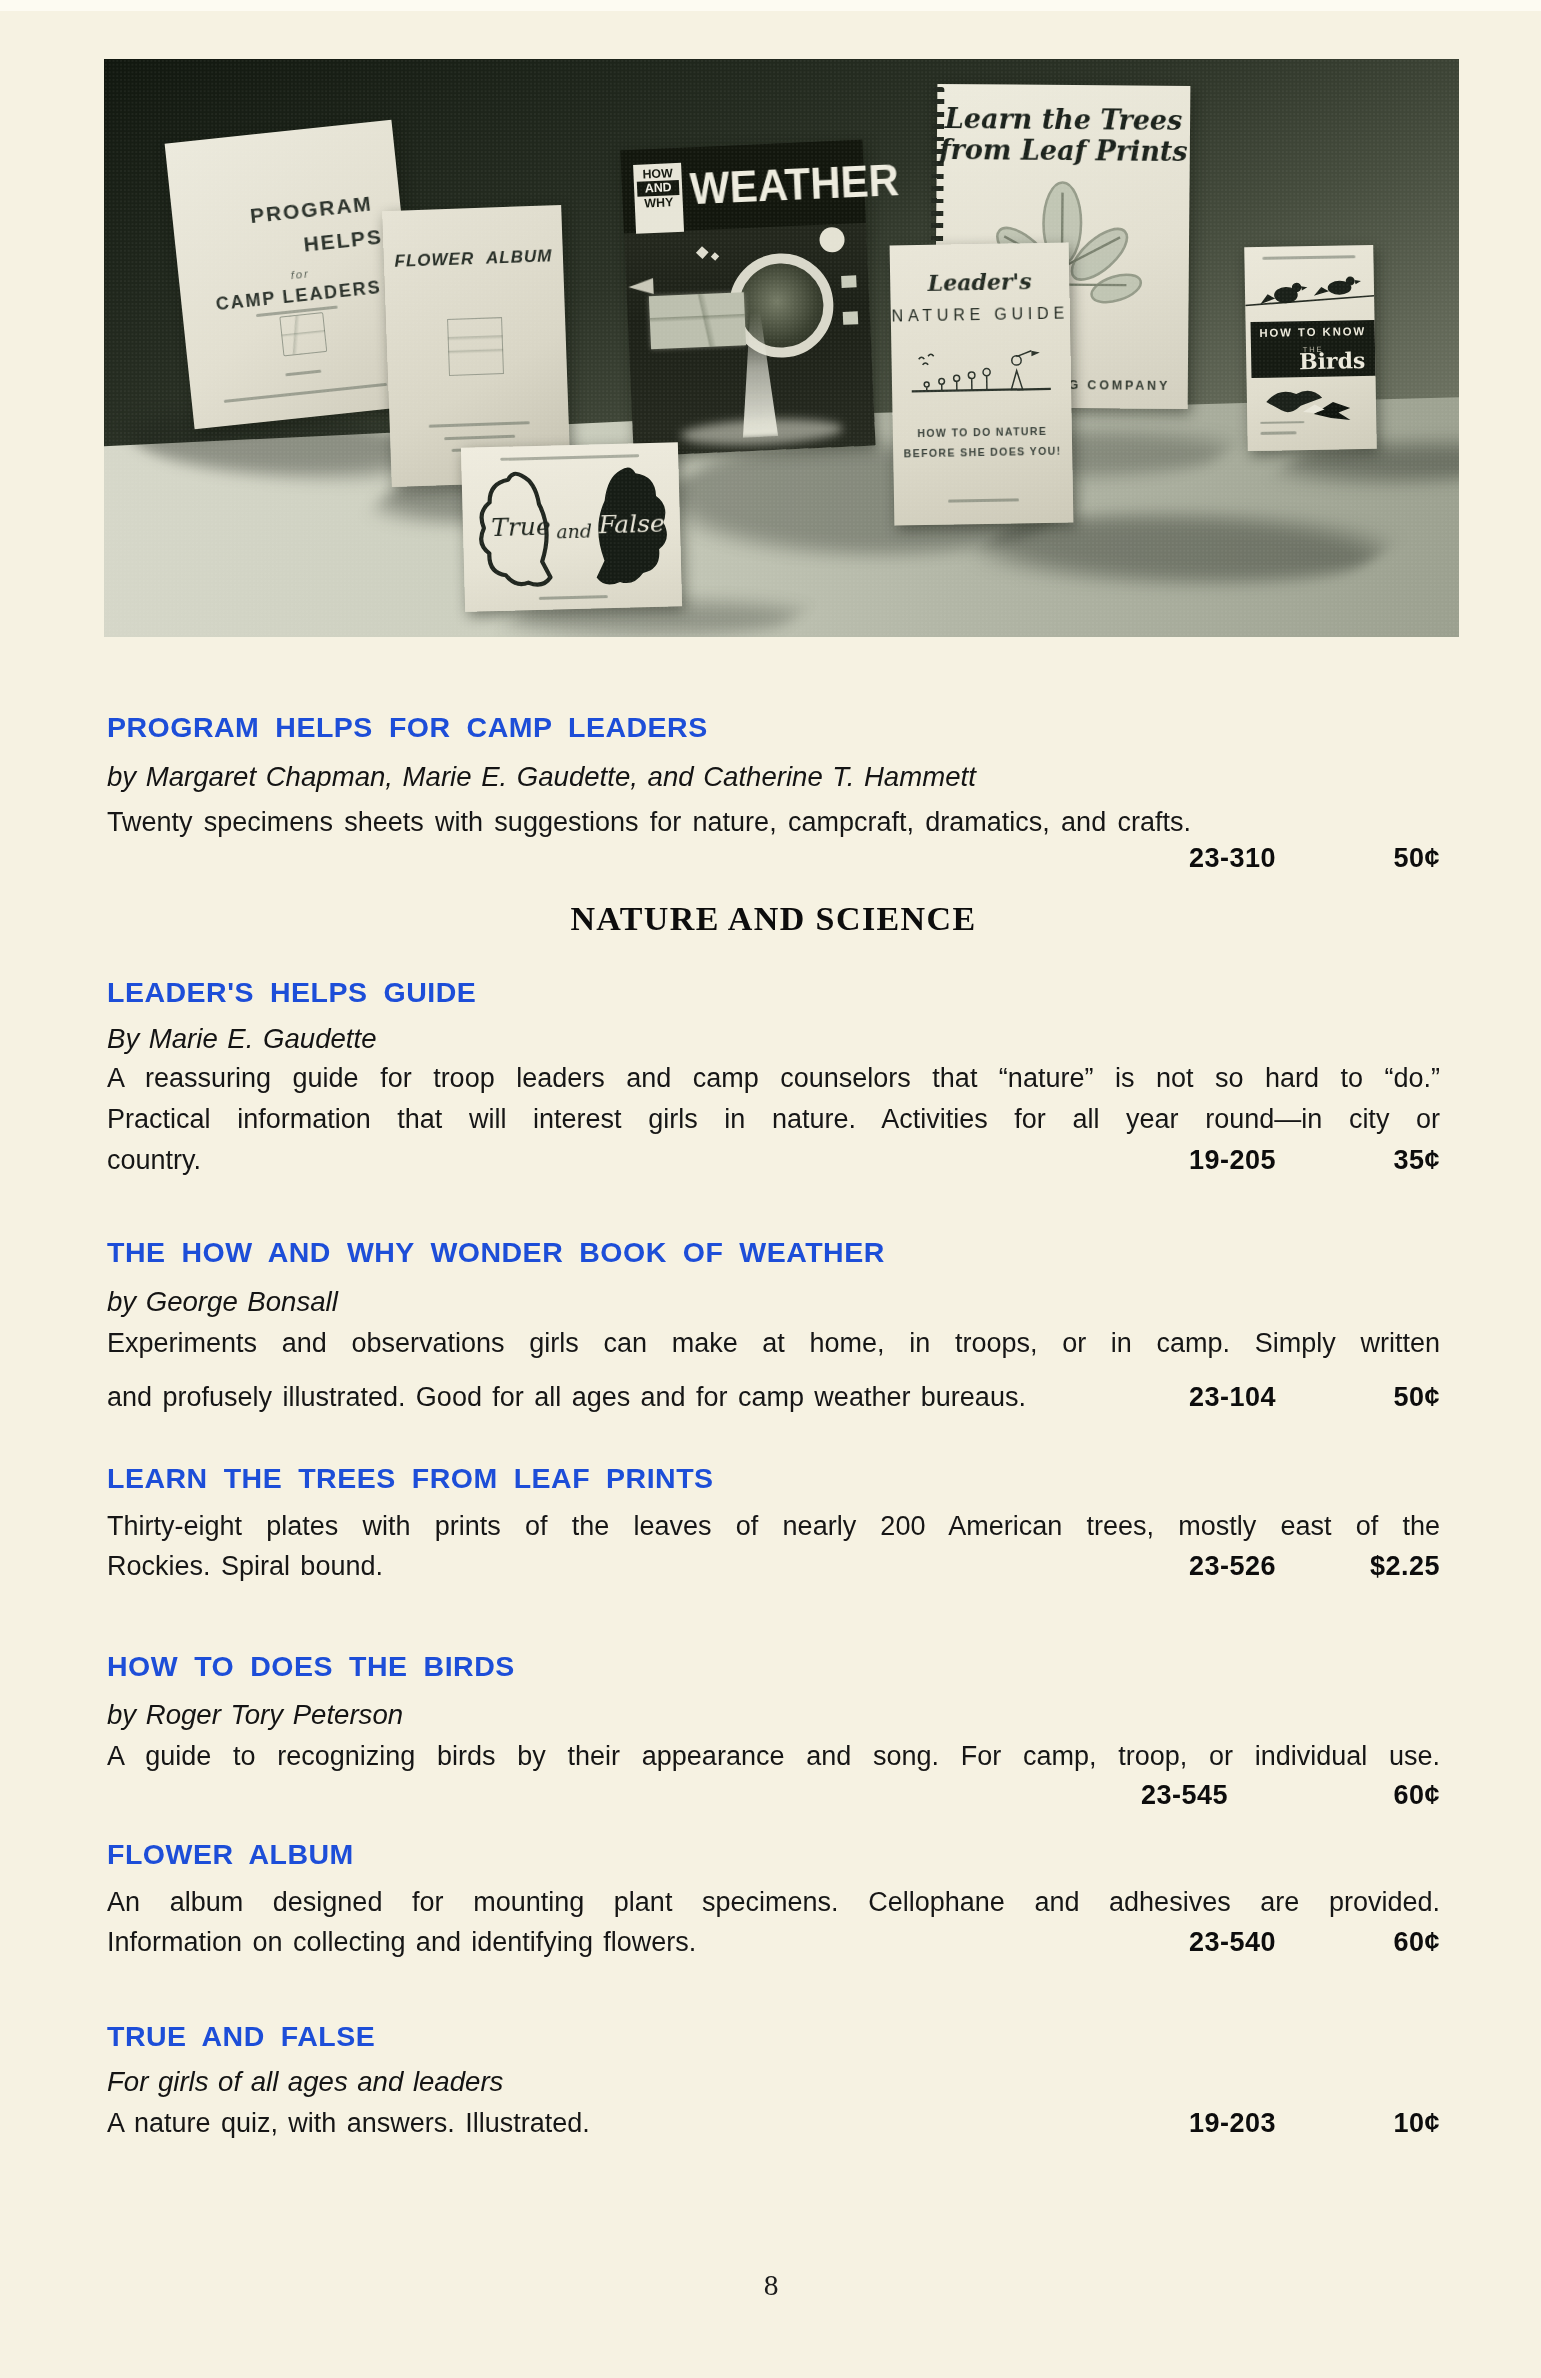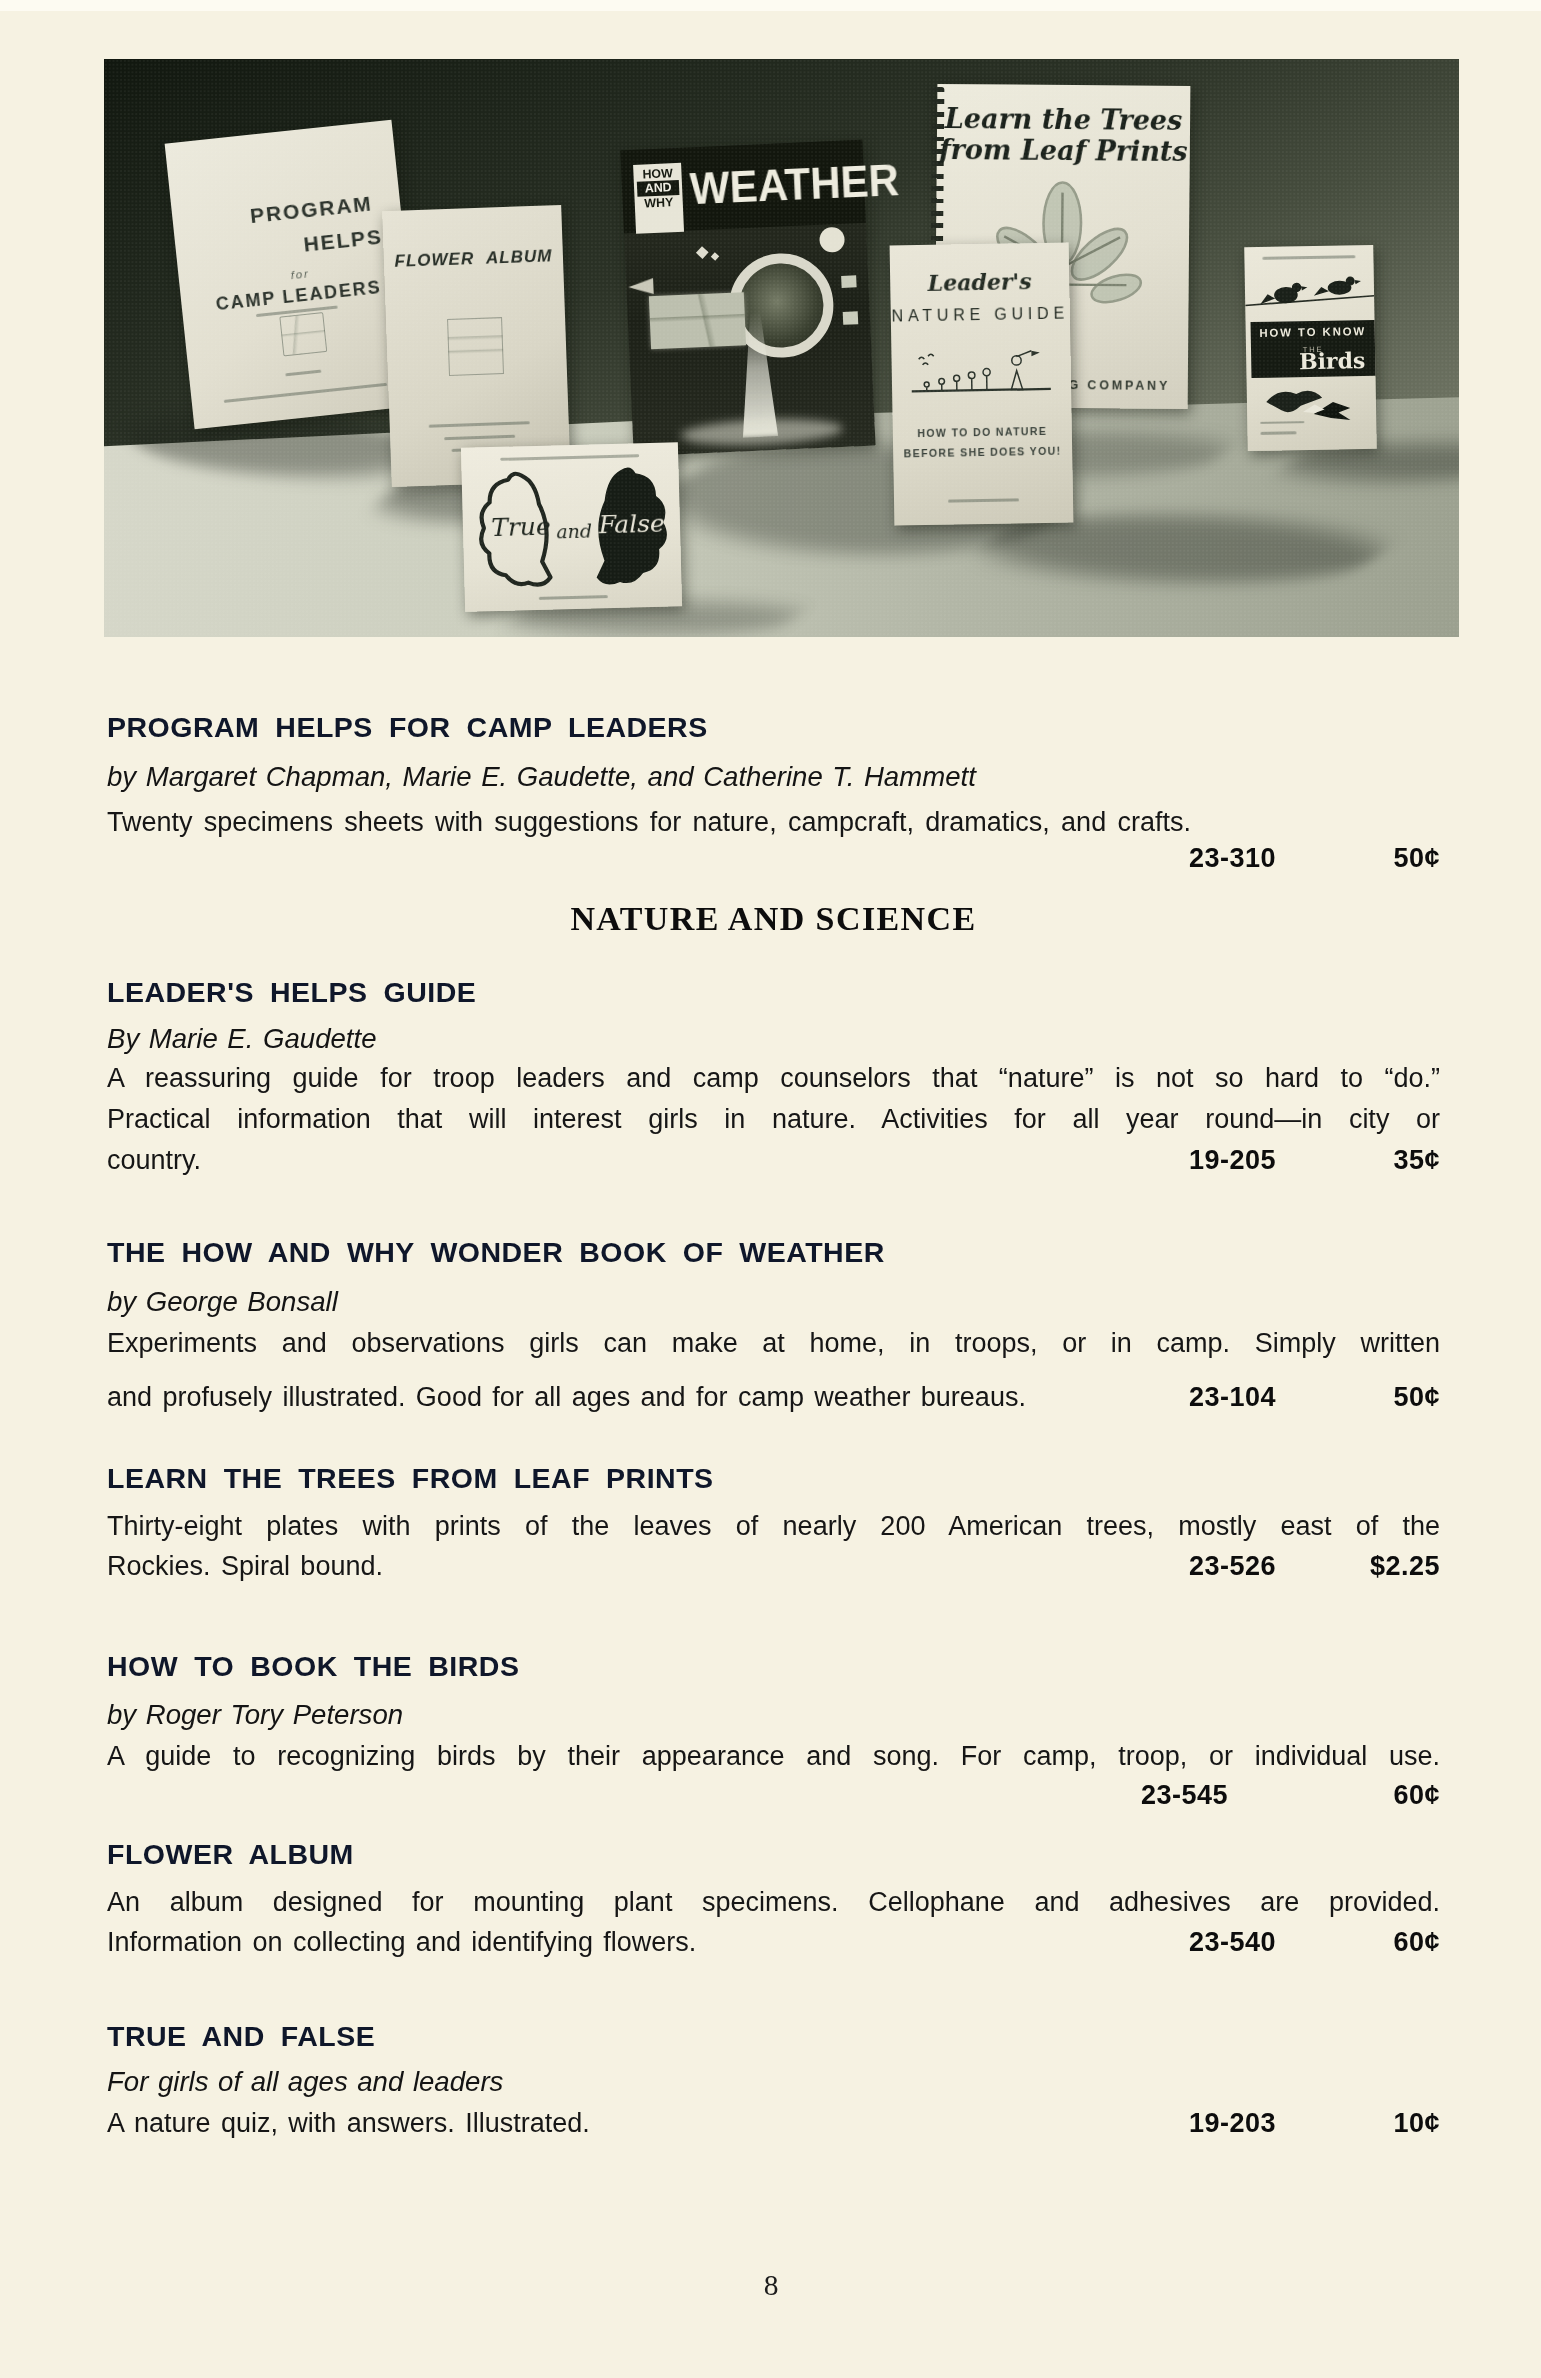--- a/index.html
+++ b/index.html
@@ -98,21 +98,21 @@
 
   
   .b-true{left:359px;top:386px;width:217px;height:164px;transform:rotate(-1.5deg);
           background:linear-gradient(170deg,#efecdf 0%,#e6e3d4 60%,#d8d5c5 100%);}
   .tf-word{position:absolute;font-family:"DejaVu Serif",serif;font-style:italic;color:#1c231c;filter:blur(0.3px);}
   .tf-top{position:absolute;top:7%;left:18%;width:64%;height:2.9px;background:rgba(70,80,68,.4);border-radius:1.9px;}
 
   
   .col{position:absolute;left:107px;top:0;width:1333px;}
   .ln{position:absolute;left:0;width:100%;}
-  .h{font-weight:700;font-size:28.5px;letter-spacing:0.5px;word-spacing:7.6px;color:#0f172a;}
+  .h{font-weight:700;font-size:28.5px;letter-spacing:0.5px;word-spacing:7.6px;color:#1d4ed8;}
   .i{font-style:italic;font-size:27.6px;word-spacing:1.9px;color:#141414;}
   .b{font-size:27px;word-spacing:3.8px;}
   .bj{font-size:27px;text-align:justify;text-align-last:justify;}
   .br{display:flex;font-size:27px;align-items:baseline;word-spacing:2.9px;}
   .code{margin-left:auto;font-weight:700;letter-spacing:0.5px;color:#0d0d0d;}
   .price{width:164px;text-align:right;font-weight:700;letter-spacing:0.5px;color:#0d0d0d;}
   .hdr{font-family:"Liberation Serif",serif;font-weight:700;font-size:34px;letter-spacing:1.4px;
        text-align:center;color:#0d0d0d;}
   .pagenum{position:absolute;left:0;width:100%;top:2269px;text-align:center;
            font-family:"Liberation Serif",serif;font-size:29.5px;color:#1d1d1d;}
@@ -304,21 +304,21 @@
     </div>
 
     <div class="ln h" style="top:1462px;">LEARN THE TREES FROM LEAF PRINTS</div>
     <div class="ln bj" style="top:1511px;">Thirty-eight plates with prints of the leaves of nearly 200 American trees, mostly east of the</div>
     <div class="ln br" style="top:1551px;">
       <span>Rockies. Spiral bound.</span>
       <span class="code">23-526</span>
       <span class="price">$2.25</span>
     </div>
 
-    <div class="ln h" style="top:1650px;">HOW TO BOOK THE BIRDS</div>
+    <div class="ln h" style="top:1650px;">HOW TO DOES THE BIRDS</div>
     <div class="ln i" style="top:1699px;">by Roger Tory Peterson</div>
     <div class="ln bj" style="top:1741px;">A guide to recognizing birds by their appearance and song. For camp, troop, or individual use.</div>
     <div class="ln br" style="top:1780px;gap:48px;">
       <span></span>
       <span class="code">23-545</span>
       <span class="price">60¢</span>
     </div>
 
     <div class="ln h" style="top:1838px;">FLOWER ALBUM</div>
     <div class="ln bj" style="top:1887px;">An album designed for mounting plant specimens. Cellophane and adhesives are provided.</div>

